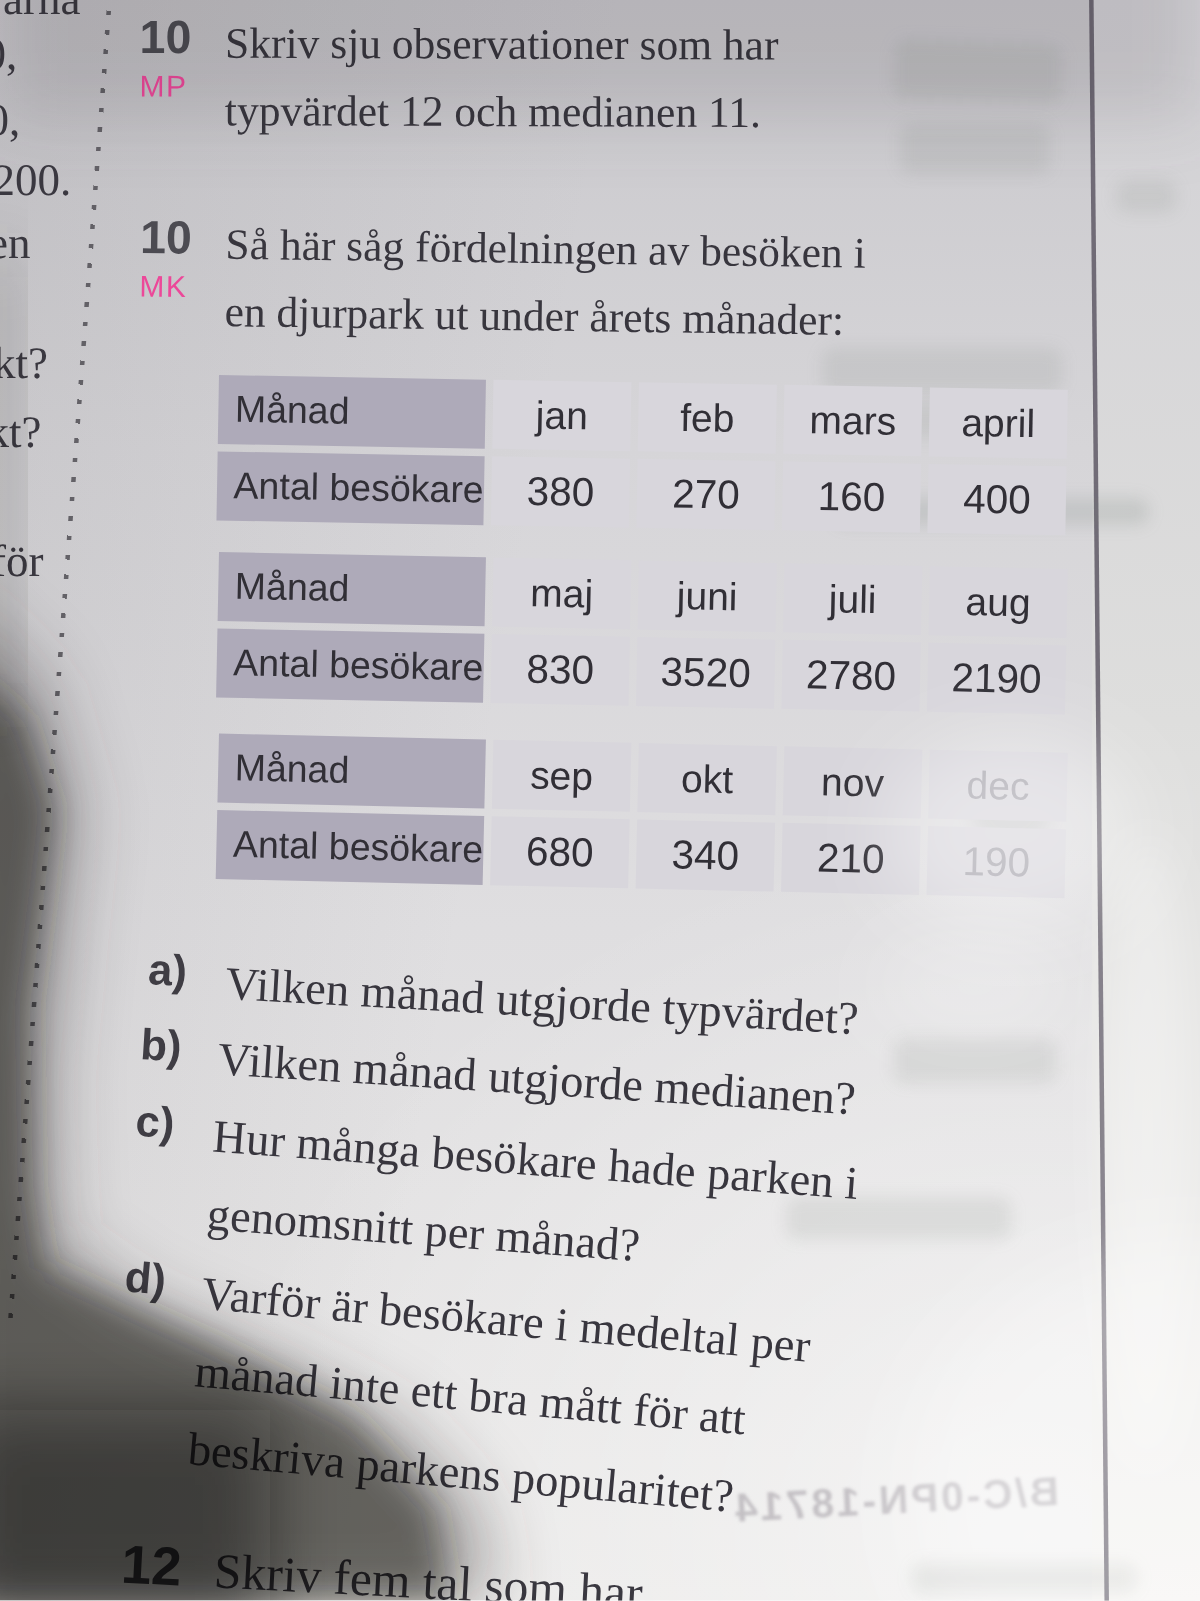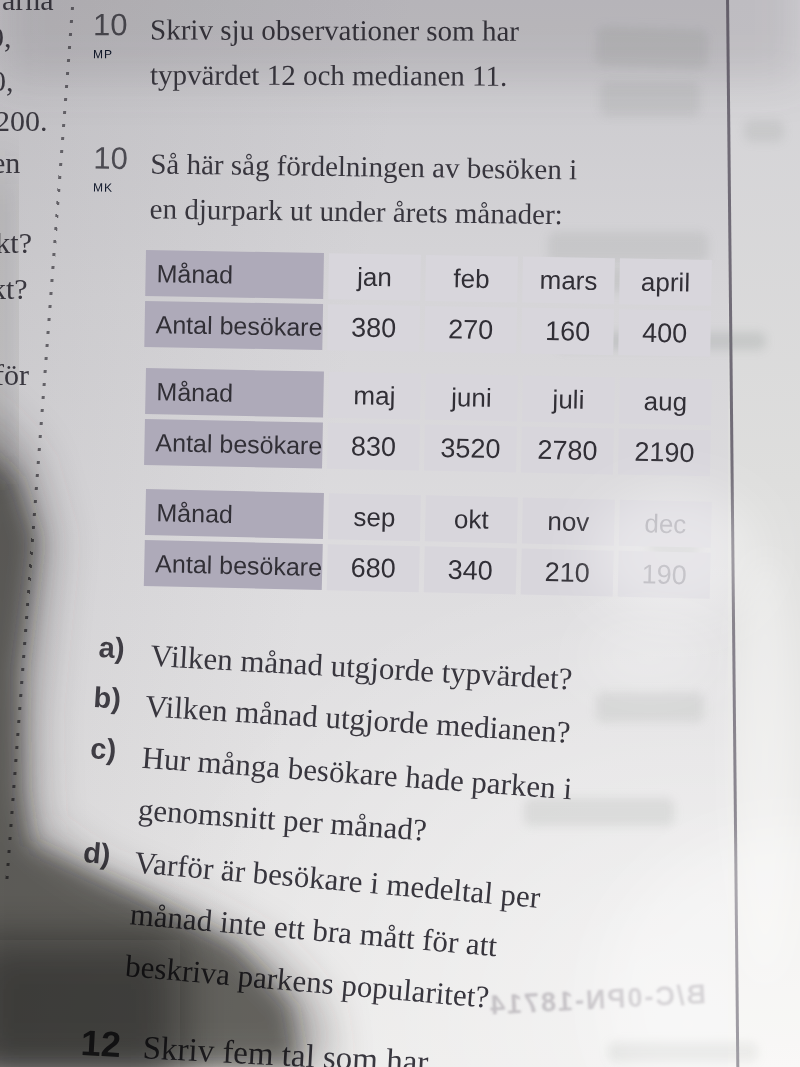--- a/index.html
+++ b/index.html
@@ -31,22 +31,22 @@
     background:linear-gradient(180deg,#d2d1d5 0%,#dededd 45%,#f6f5f3 100%);
   }
   .page-edge-line{
     position:absolute;left:726px;top:-6px;width:2.5px;height:1080px;
     background:var(--page-edge-line);transform:rotate(-0.55deg);transform-origin:top left;
     opacity:.8;
   }
   
   .content{position:absolute;inset:0;filter:blur(0.35px);}
   .problem{position:absolute;display:grid;grid-template-columns:57px 1fr;}
-  .pnum{font-family:"Liberation Sans",sans-serif;font-weight:normal;font-size:31px;color:var(--muted-number);}
-  .pcode{font-family:"Liberation Sans",sans-serif;font-size:12px;color:#0f172a;letter-spacing:1px;margin-top:4px;}
+  .pnum{font-family:"Liberation Sans",sans-serif;font-weight:bold;font-size:31px;color:var(--muted-number);}
+  .pcode{font-family:"Liberation Sans",sans-serif;font-size:20px;color:#ec4899;letter-spacing:1px;margin-top:4px;}
   .ptext{font-size:29px;line-height:45px;white-space:nowrap;}
   
   .vtable{position:absolute;left:146px;display:grid;grid-template-rows:46px 46px;row-gap:5px;
     font-family:"Liberation Sans",sans-serif;transform-origin:left top;}
   .trow{display:grid;grid-template-columns:178px repeat(4,92px);column-gap:5px;}
   .cell{display:flex;align-items:center;justify-content:center;color:#312f36;}
   .cell.label{background:var(--table-label-cell);justify-content:flex-start;padding-left:11px;font-size:25px;}
   .cell.val{background:var(--table-value-cell);font-size:26px;}
   .cell.num{font-size:27px;}
   .cell.faded{color:var(--faded-cell-text);}

